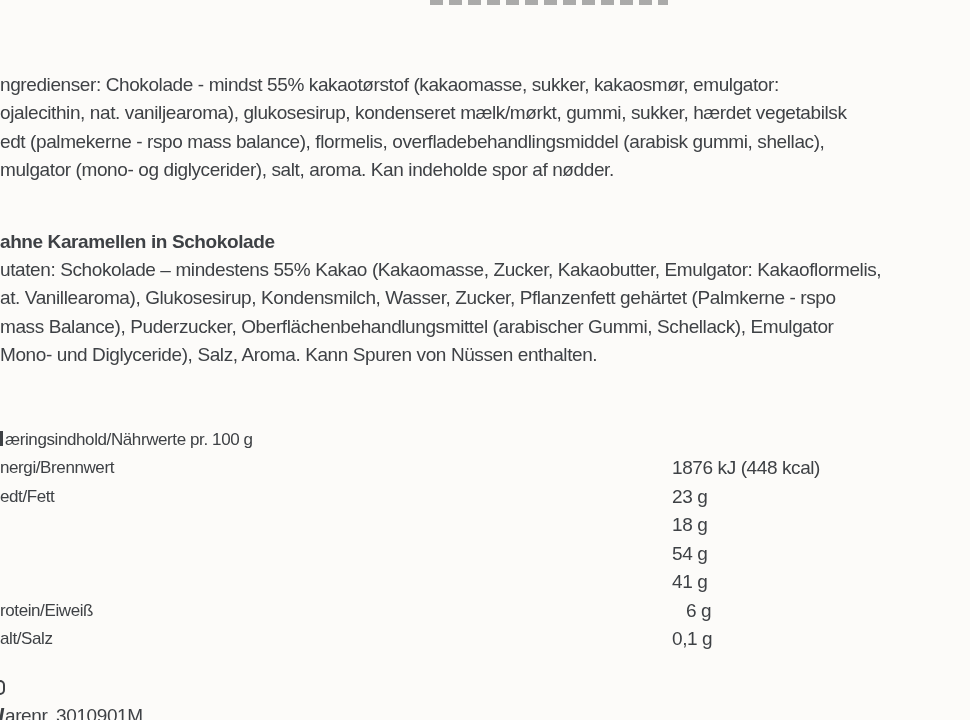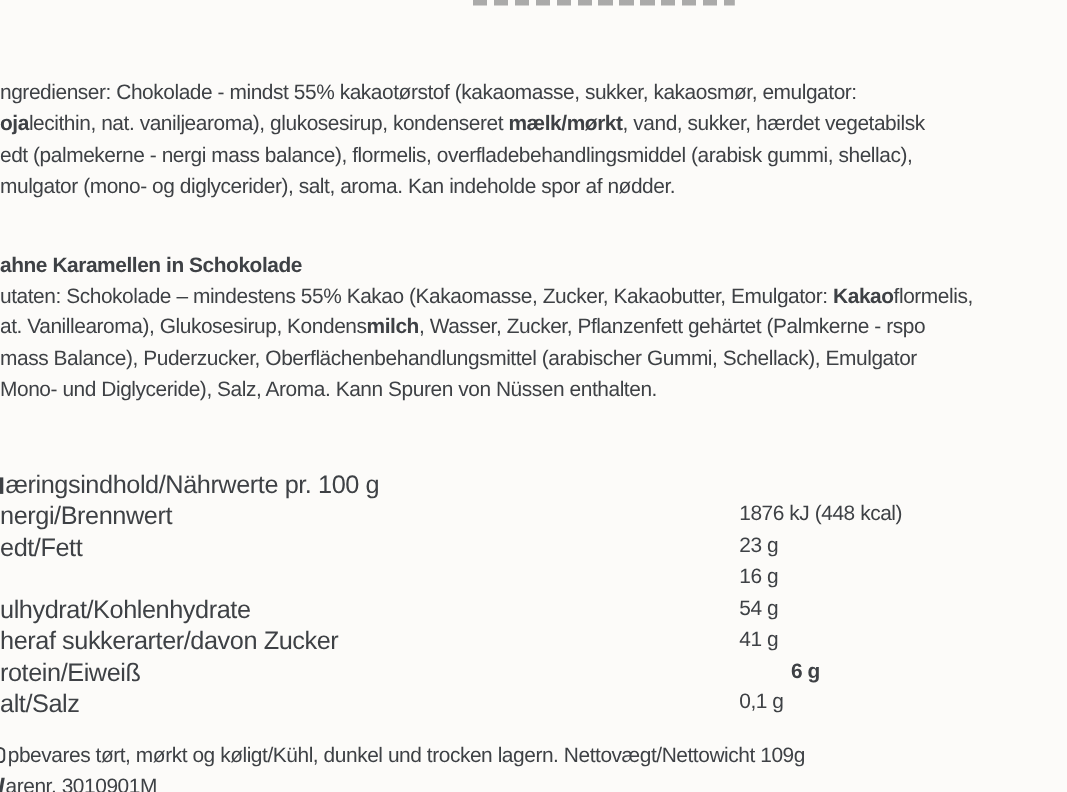--- a/index.html
+++ b/index.html
@@ -18,57 +18,57 @@
     background:repeating-linear-gradient(90deg,#8f8f8f 0 13px,rgba(0,0,0,0) 13px 19px);
     opacity:.75;
   }
   .textblock{left:0;width:1000px;}
   .line{
     white-space:nowrap;
     font-size:19px;
     line-height:28.4px;
     letter-spacing:-0.4px;
   }
-  b{font-weight:700;}
+  b{font-weight:400;}
   .heading-de{
     left:0;width:1000px;
     font-size:19px;line-height:28.4px;font-weight:700;letter-spacing:-0.4px;
     white-space:nowrap;
   }
   .nutrition{left:0;top:426px;width:1000px;}
   .nrow{position:relative;height:28.45px;white-space:nowrap;}
   .nlabel,.nheader{
-    font-size:23px;line-height:28.45px;letter-spacing:-0.4px;
+    font-size:17px;line-height:28.45px;letter-spacing:-0.4px;
   }
   .nvalue{
     position:absolute;left:672px;top:0;
     font-size:19px;line-height:28.45px;letter-spacing:-0.4px;
   }
-  .nvalue.indented{left:719px;font-weight:bold;}
+  .nvalue.indented{left:686px;}
   .bottomblock{left:0;width:1000px;}
   
   .frag{display:inline-block;background:#3e4145;vertical-align:-1px;}
   .frag-nstroke{width:3px;height:15px;margin-right:2px;}
   .frag-ohalf{
     width:5px;height:15px;background:none;
     border:2.5px solid #3e4145;border-left:none;
     border-radius:0 8px 8px 0;
     margin-right:2px;box-sizing:border-box;
   }
   .frag-vstroke{width:3px;height:15px;margin-right:2px;transform:skewX(-10deg);}
 </style>
 </head>
 <body>
 
 <div class="abs top-strip"></div>
 
 <div class="abs textblock" style="top:71px;">
   <div class="line"><span>ngredienser: Chokolade - mindst 55% kakaotørstof (kakaomasse, sukker, kakaosmør, emulgator:</span></div>
-  <div class="line"><b>oja</b><span>lecithin, nat. vaniljearoma), glukosesirup, kondenseret </span><b>mælk/mørkt</b><span>, vand, sukker, hærdet vegetabilsk</span></div>
-  <div class="line"><span>edt (palmekerne - nergi mass balance), flormelis, overfladebehandlingsmiddel (arabisk gummi, shellac),</span></div>
+  <div class="line"><b>oja</b><span>lecithin, nat. vaniljearoma), glukosesirup, kondenseret </span><b>mælk/mørkt</b><span>, gummi, sukker, hærdet vegetabilsk</span></div>
+  <div class="line"><span>edt (palmekerne - rspo mass balance), flormelis, overfladebehandlingsmiddel (arabisk gummi, shellac),</span></div>
   <div class="line"><span>mulgator (mono- og diglycerider), salt, aroma. Kan indeholde spor af nødder.</span></div>
 </div>
 
 <div class="abs heading-de" style="top:228px;">ahne Karamellen in Schokolade</div>
 
 <div class="abs textblock" style="top:256px;">
   <div class="line"><span>utaten: Schokolade – mindestens 55% Kakao (Kakaomasse, Zucker, Kakaobutter, Emulgator: </span><b>Kakao</b><span>flormelis,</span></div>
   <div class="line"><span>at. Vanillearoma), Glukosesirup, Kondens</span><b>milch</b><span>, Wasser, Zucker, Pflanzenfett gehärtet (Palmkerne - rspo</span></div>
   <div class="line"><span>mass Balance), Puderzucker, Oberflächenbehandlungsmittel (arabischer Gummi, Schellack), Emulgator</span></div>
   <div class="line"><span>Mono- und Diglyceride), Salz, Aroma. Kann Spuren von Nüssen enthalten.</span></div>
@@ -80,43 +80,41 @@
   </div>
   <div class="nrow">
     <span class="nlabel">nergi/Brennwert</span>
     <span class="nvalue">1876 kJ (448 kcal)</span>
   </div>
   <div class="nrow">
     <span class="nlabel">edt/Fett</span>
     <span class="nvalue">23 g</span>
   </div>
   <div class="nrow">
-    <span class="nvalue">16 g</span>
+    <span class="nvalue">18 g</span>
   </div>
   <div class="nrow">
-    <span class="nlabel">ulhydrat/Kohlenhydrate</span>
     <span class="nvalue">54 g</span>
   </div>
   <div class="nrow">
-    <span class="nlabel">heraf sukkerarter/davon Zucker</span>
     <span class="nvalue">41 g</span>
   </div>
   <div class="nrow">
     <span class="nlabel">rotein/Eiweiß</span>
     <span class="nvalue indented">6 g</span>
   </div>
   <div class="nrow">
     <span class="nlabel">alt/Salz</span>
     <span class="nvalue">0,1 g</span>
   </div>
 </div>
 
 <div class="abs bottomblock" style="top:674px;">
   <div class="line">
-    <span class="frag frag-ohalf"></span><span>pbevares tørt, mørkt og køligt/Kühl, dunkel und trocken lagern. Nettovægt/Nettowicht 109g</span>
+    <span class="frag frag-ohalf"></span>
   </div>
 </div>
 
 <div class="abs bottomblock" style="top:702px;">
   <div class="line">
     <span class="frag frag-vstroke"></span><span>arenr. 3010901M</span>
   </div>
 </div>
 
 </body></html>

